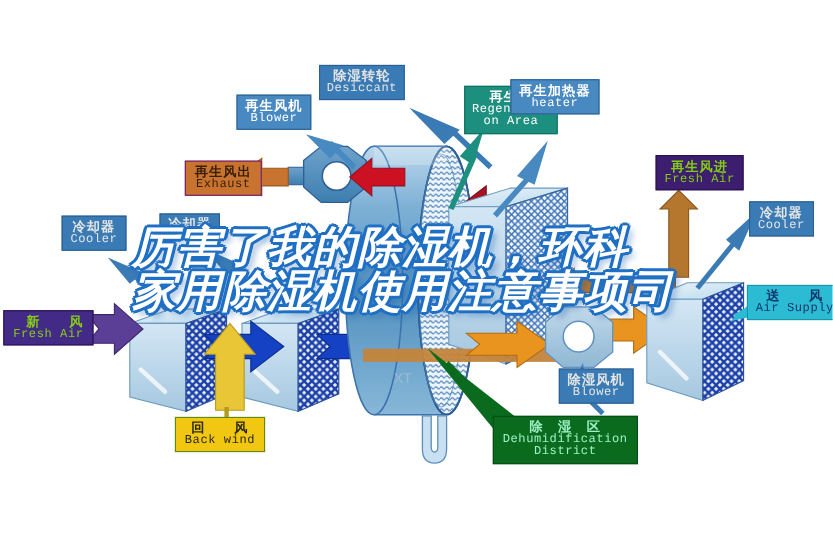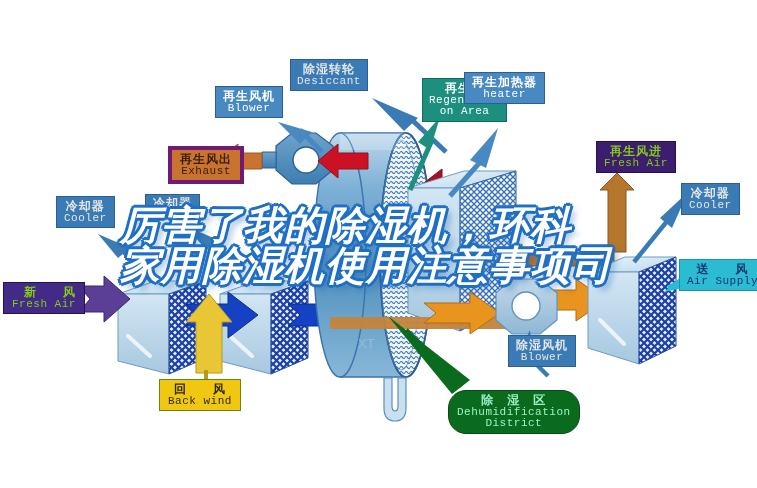--- a/index.html
+++ b/index.html
@@ -14,21 +14,21 @@
   .lbl .cn{display:block;font-weight:bold;letter-spacing:1px;}
   .lbl .en{display:block;font-family:"Liberation Mono","DejaVu Sans Mono",monospace;
            letter-spacing:0.5px;}
 
   .lbl-blue   {background:#3a7bb5;color:#e5e5e5;border:1px solid #2a5f8f;}
   .lbl-blue2  {background:#4789c0;color:#ffffff;border:1px solid #2a5f8f;}
   .lbl-teal   {background:#1c8f7e;color:#ffffff;border:1px solid #0f6e60;}
   .lbl-cyan   {background:#2bbcd4;color:#12356b;border:1px solid #1b93a8;}
   .lbl-purple {background:#3c1d6e;color:#84cc16;border:1px solid #2a1050;}
   .lbl-purple2{background:#432a86;color:#84cc16;border:1px solid #2a1050;text-align:right;}
-  .lbl-orange {background:#c87430;color:#3a1d05;border:4px solid #701a75;}
+  .lbl-orange {background:#c87430;color:#3a1d05;border:1px solid #701a75;}
   .lbl-green  {background:#0a6b1f;color:#9ff0c4;border:1px solid #064c15;}
   .lbl-yellow {background:#f2c712;color:#2a2a05;border:1px solid #5d8b1a;}
 
   
   #headline{position:absolute;z-index:90;left:120px;top:205px;width:560px;
             font-weight:bold;font-size:40px;line-height:40px;letter-spacing:1px;
             color:#ffffff;text-align:left;font-style:italic;
             font-family:"DejaVu Sans","Liberation Sans",sans-serif;
             text-shadow:
               3px 0 0 #1f6fc4, -3px 0 0 #1f6fc4, 0 3px 0 #1f6fc4, 0 -3px 0 #1f6fc4,
@@ -298,21 +298,21 @@
   <div class="lbl lbl-yellow" style="left:159px;top:379px;padding:3px 8px;">
     <span class="cn" style="font-size:12px">回　　风</span>
     <span class="en" style="font-size:11px">Back wind</span>
   </div>
 
   <div class="lbl lbl-blue" style="left:508px;top:335px;padding:3px 7px;">
     <span class="cn" style="font-size:12px">除湿风机</span>
     <span class="en" style="font-size:11px">Blower</span>
   </div>
 
-  <div class="lbl lbl-green" style="left:448px;top:390px;padding:3px 8px;border-radius:18px;">
+  <div class="lbl lbl-green" style="left:448px;top:378px;padding:3px 8px;">
     <span class="cn" style="font-size:12px">除　湿　区</span>
     <span class="en" style="font-size:11px">Dehumidification</span>
     <span class="en" style="font-size:11px">District</span>
   </div>
 
   <div class="lbl lbl-cyan" style="left:679px;top:259px;padding:3px 7px;">
     <span class="cn" style="font-size:12px">送　　风</span>
     <span class="en" style="font-size:11px">Air Supply</span>
   </div>
 

